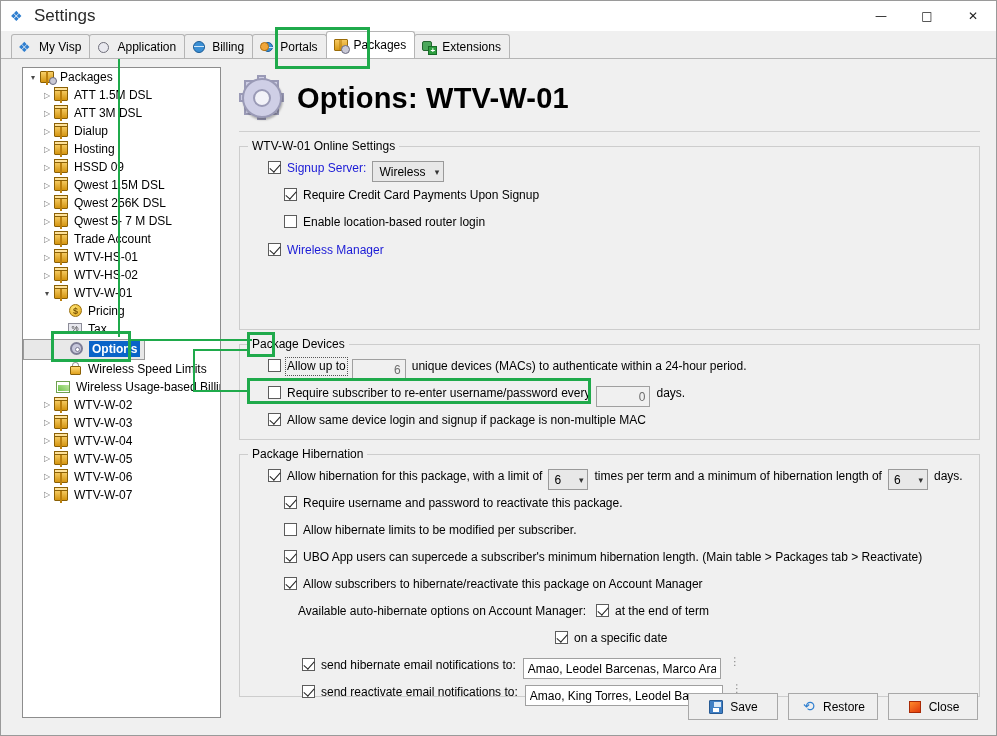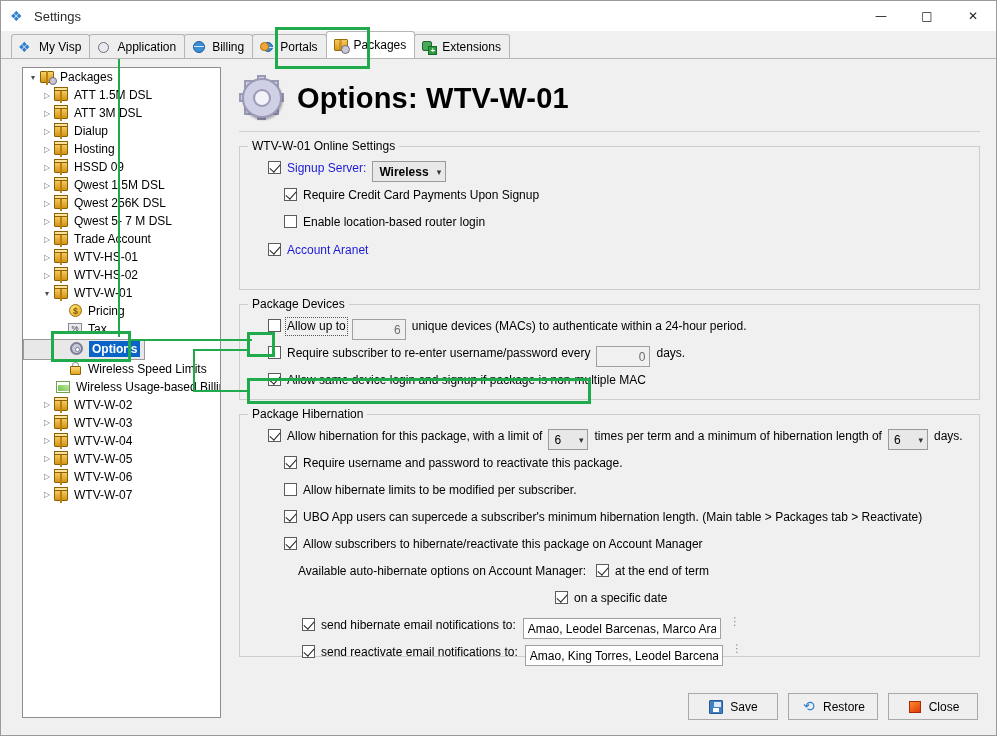--- a/index.html
+++ b/index.html
@@ -27,21 +27,21 @@
     display: flex; align-items: center;
   }
   .titlebar .tb-icon {
     width: 16px; height: 16px; margin-left: 9px; margin-right: 8px;
     position: relative;
   }
   .foot-glyph {
     font-size: 14px; color: #2f7fd0; line-height: 16px;
     font-family: "DejaVu Sans", sans-serif;
   }
-  .titlebar .tb-title { font-size: 13px; color: #2b2b2b; }
+  .titlebar .tb-title { font-size: 17px; color: #2b2b2b; }
   .winbtns { margin-left: auto; display: flex; height: 30px; }
   .winbtn {
     width: 46px; height: 30px;
     display: flex; align-items: center; justify-content: center;
     font-size: 12px; color: #222;
     font-family: "DejaVu Sans", sans-serif;
   }
 
   
   .tabstrip {
@@ -530,46 +530,46 @@
         <div class="tooth" style="left:31px;top:5px;"></div>
         <div class="tooth" style="left:5px;top:31px;"></div>
         <div class="tooth" style="left:31px;top:31px;"></div>
         <div class="g-outer"></div>
         <div class="g-inner"></div>
       </div>
       <div class="page-title">Options: WTV-W-01</div>
     </div>
     <div class="hrule"></div>
 
-    <div class="group" style="height:144px;">
+    <div class="group" style="height:184px;">
       <div class="legend">WTV-W-01 Online Settings</div>
 
       <div class="row indent1">
         <span class="cb checked"></span>
         <span class="lbl link">Signup Server:</span>
-        <span class="sel wide" style="margin-left:6px;font-weight:bold;">
+        <span class="sel wide" style="margin-left:6px;">
           <span>Wireless</span>
           <span class="chev">▾</span>
         </span>
       </div>
 
       <div class="row indent2">
         <span class="cb checked"></span>
         <span class="lbl">Require Credit Card Payments Upon Signup</span>
       </div>
 
 
       <div class="row indent2">
         <span class="cb"></span>
         <span class="lbl">Enable location-based router login</span>
       </div>
 
       <div class="row indent1" style="margin-top:6px;">
         <span class="cb checked"></span>
-        <span class="lbl link">Account Aranet</span>
+        <span class="lbl link">Wireless Manager</span>
       </div>
     </div>
 
     <div class="group" style="height:96px;">
       <div class="legend">Package Devices</div>
 
       <div class="row indent1">
         <span class="cb"></span>
         <span class="lbl focus">Allow up to</span>
         <input class="tinput dis num" style="margin: 0px 6px;" readonly="" value="6">

